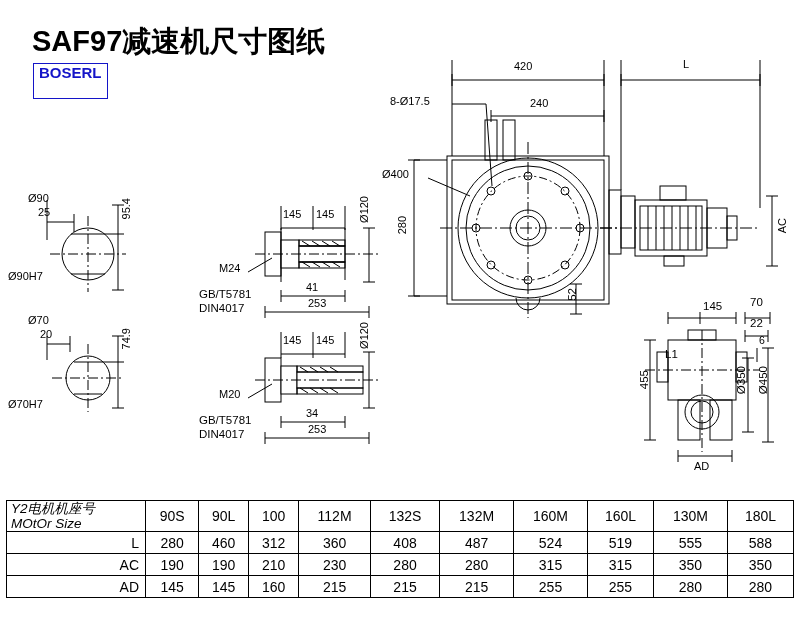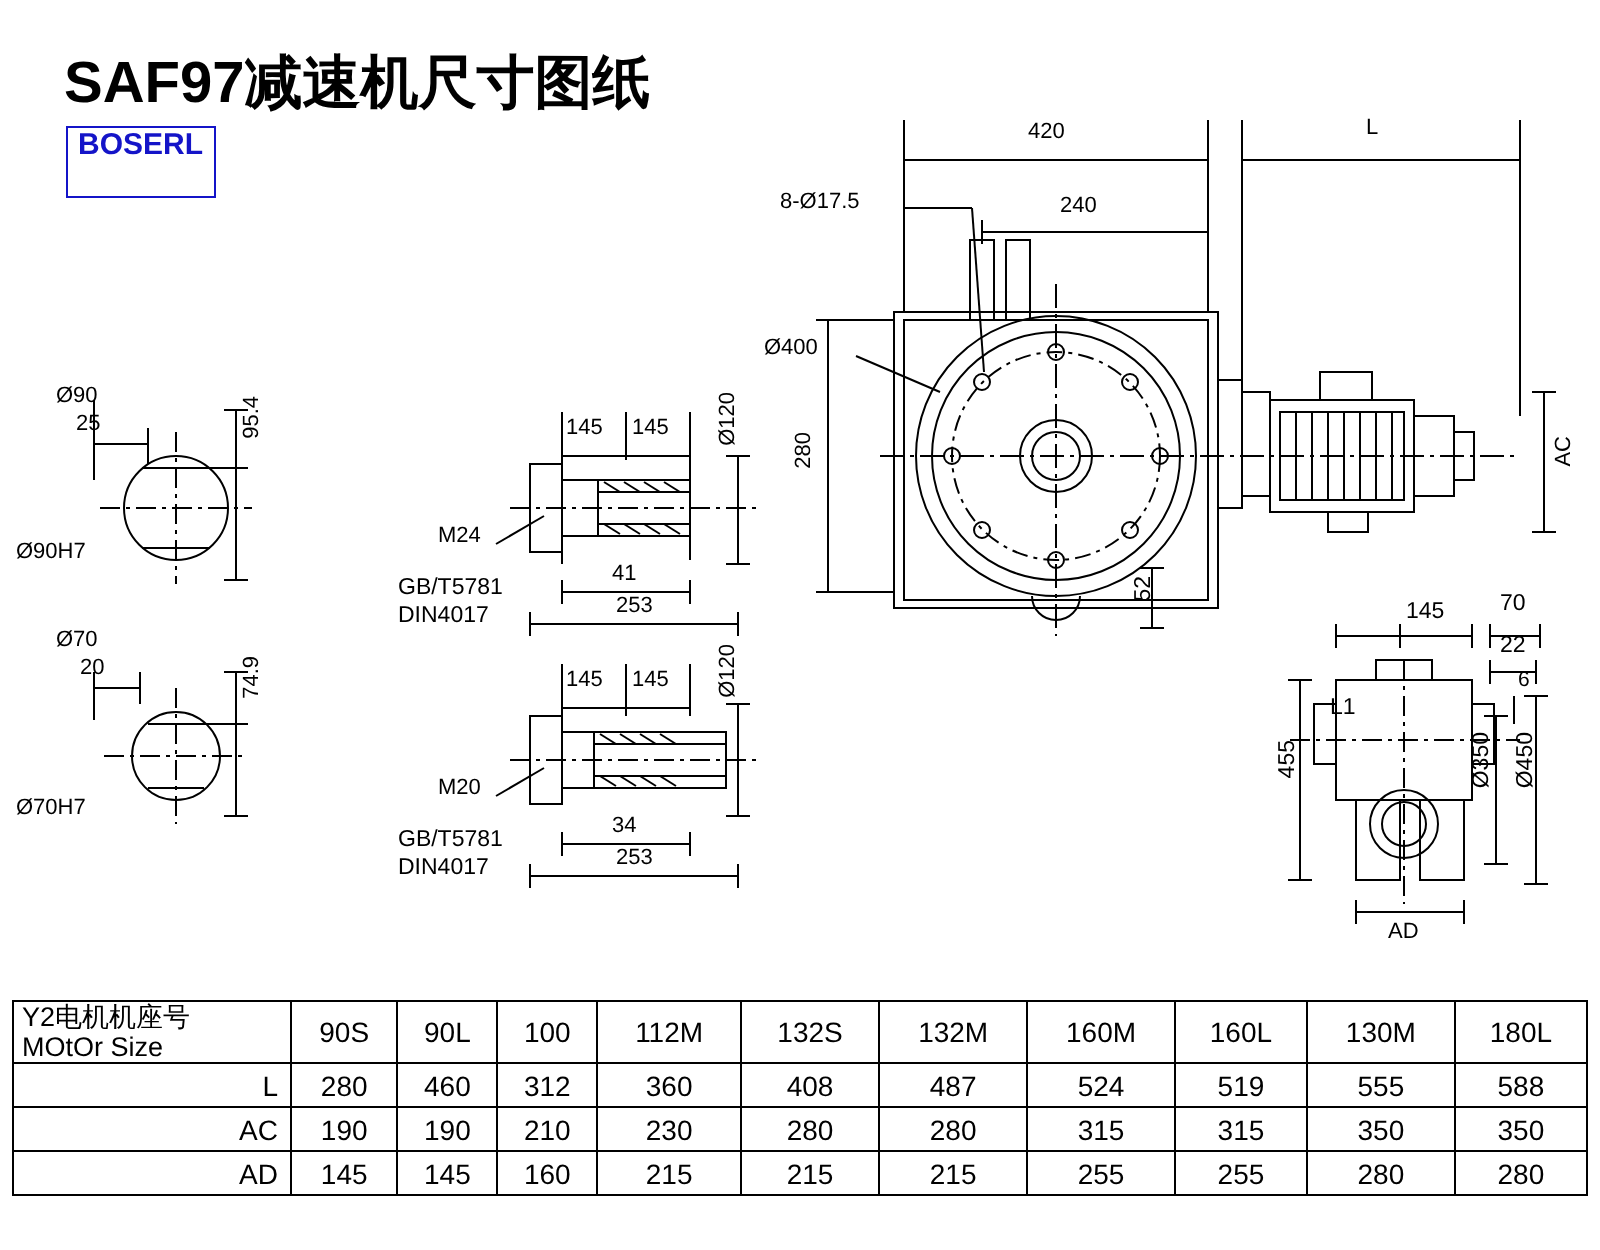--- a/index.html
+++ b/index.html
@@ -24,21 +24,21 @@
   .dimXS{font-size:10.5px;}
   .vert{writing-mode:vertical-rl;transform:rotate(180deg);}
   .tbl{
     position:absolute;left:6px;top:500px;width:788px;border-collapse:collapse;
     font-size:14px;
   }
   .tbl td{border:1px solid #000;height:21px;text-align:center;padding:0;}
   .tbl td.lab{width:132px;text-align:right;padding-right:6px;}
   .tbl td.lab2{width:132px;text-align:center;padding:0;}
   .hdrcell{font-size:14px;}
-  .lbl-cn{font-size:13.5px;line-height:15px;text-align:left;padding-left:4px;}
+  .lbl-cn{font-size:13.5px;line-height:15px;text-align:left;padding-left:4px;font-style:italic;}
   svg{position:absolute;left:0;top:0;}
 </style>
 </head>
 <body>
 
 <div id="stage">
 
   <div class="abs ttl">SAF97减速机尺寸图纸</div>
   <div class="abs brand">BOSERL</div>
 

